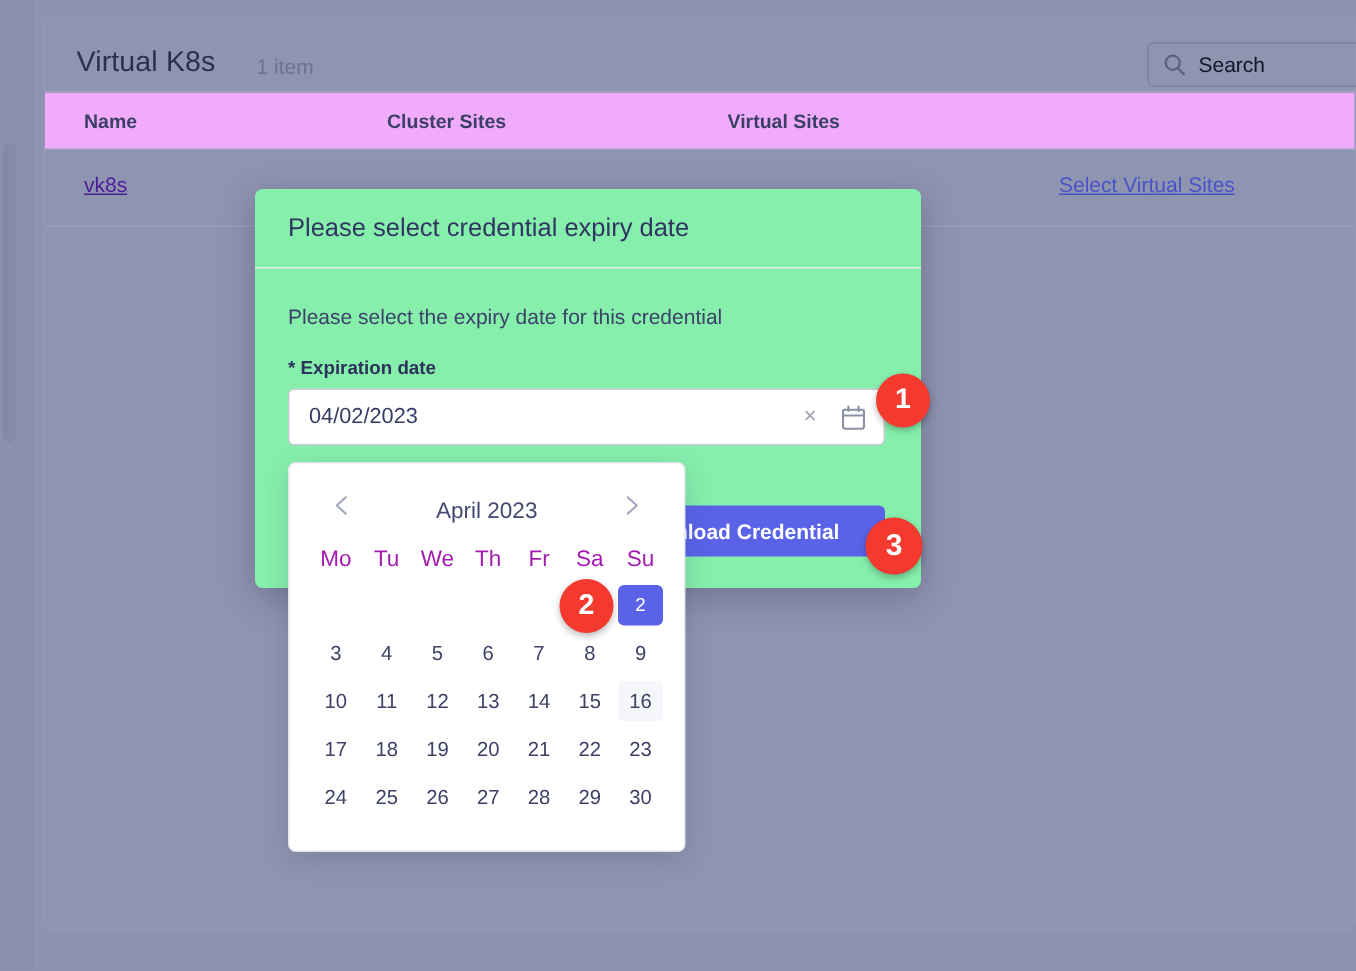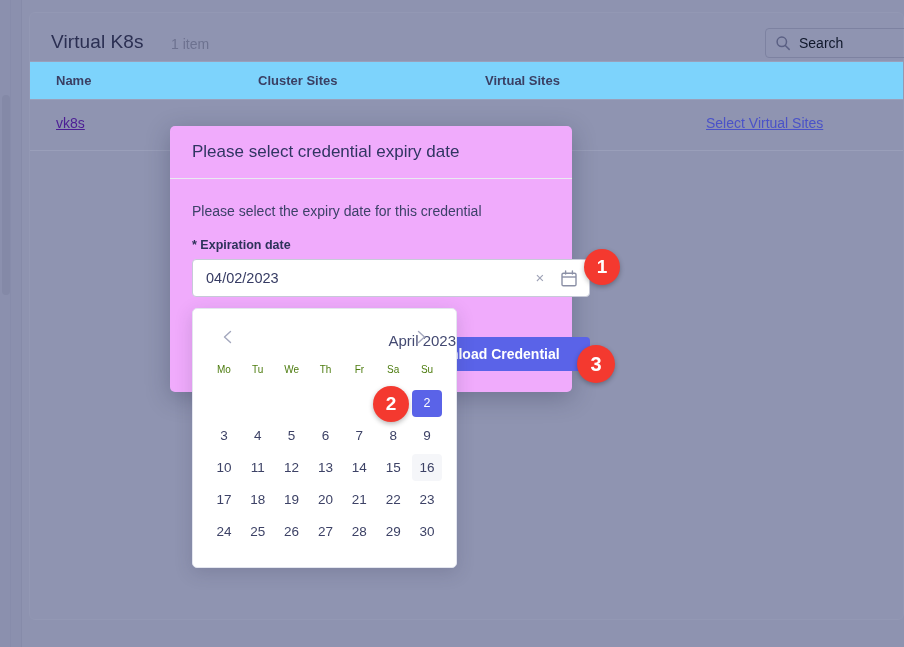--- a/index.html
+++ b/index.html
@@ -107,21 +107,21 @@
     color: #0f172a;
   }
 
   
   #table-head {
     position: absolute;
     left: 0;
     top: 48px;
     right: 0;
     height: 37px;
-    background: #7dd3fc;
+    background: #f0abfc;
     border-top: 1px solid #9a9fba;
     border-bottom: 1px solid #9a9fba;
   }
   .th {
     position: absolute;
     top: 11px;
     font-size: 13px;
     font-weight: bold;
     color: #3a3f63;
   }
@@ -154,24 +154,25 @@
     text-align: right;
   }
 
   
   #modal {
     position: absolute;
     left: 170px;
     top: 126px;
     width: 402px;
     height: 266px;
-    background: #f0abfc;
+    background: #86efac;
     border-radius: 5px;
     box-shadow: 0 6px 24px rgba(30,34,60,.28);
     overflow: visible;
+    padding-left: 42px;
   }
   #modal-header {
     position: absolute;
     left: 0; top: 0; right: 0;
     height: 52px;
     border-bottom: 1px solid #e9eaf1;
   }
   #modal-title {
     position: absolute;
     left: 22px;
@@ -275,36 +276,36 @@
     top: 19px;
     width: 18px; height: 18px;
     color: #a3a7bd;
   }
   #cal-prev { left: 26px; }
   #cal-next { right: 26px; }
   #cal-month-label {
     position: absolute;
     left: 0; right: 0;
     top: 23px;
-    text-align: right;
+    text-align: center;
     font-size: 15px;
     color: #444a72;
   }
   #cal-weekdays {
     position: absolute;
     left: 14px;
     top: 55px;
     width: 237px;
     display: grid;
     grid-template-columns: repeat(7, 1fr);
   }
   #cal-weekdays div {
     text-align: center;
-    font-size: 10px;
-    color: #4d7c0f;
+    font-size: 15px;
+    color: #a21caf;
   }
   #cal-grid {
     position: absolute;
     left: 14px;
     top: 78px;
     width: 237px;
     display: grid;
     grid-template-columns: repeat(7, 1fr);
     grid-auto-rows: 32px;
     row-gap: 0;

